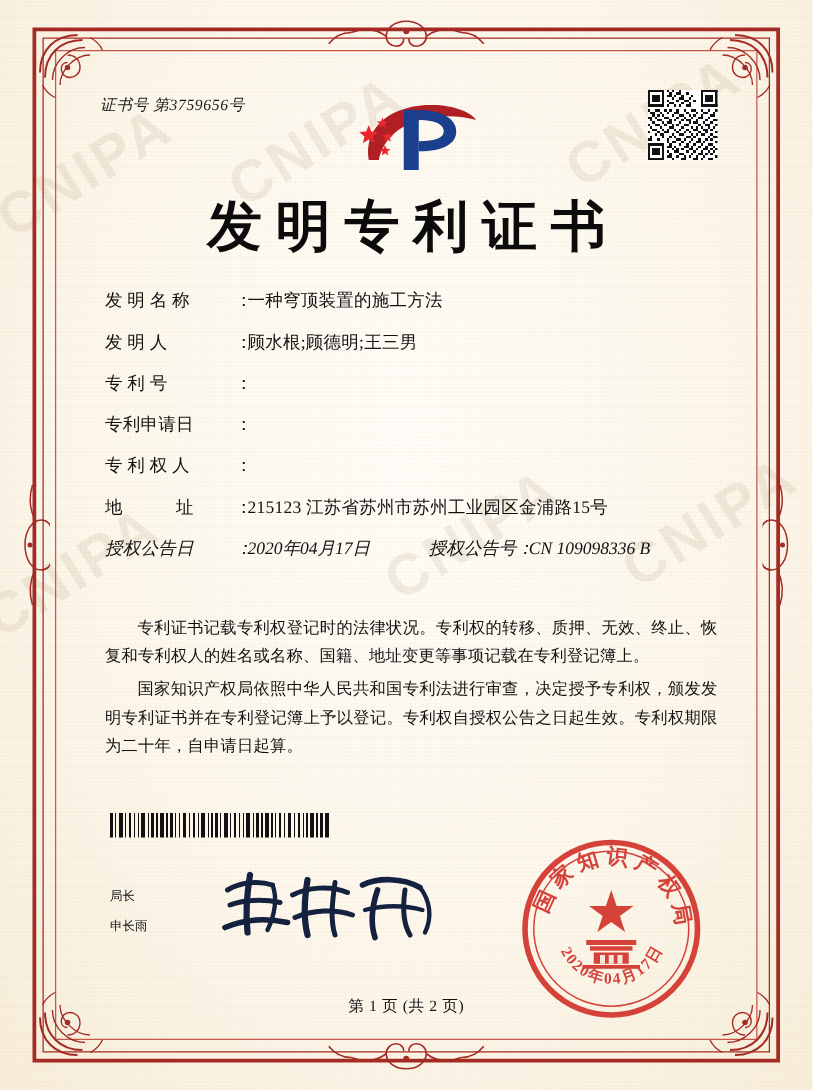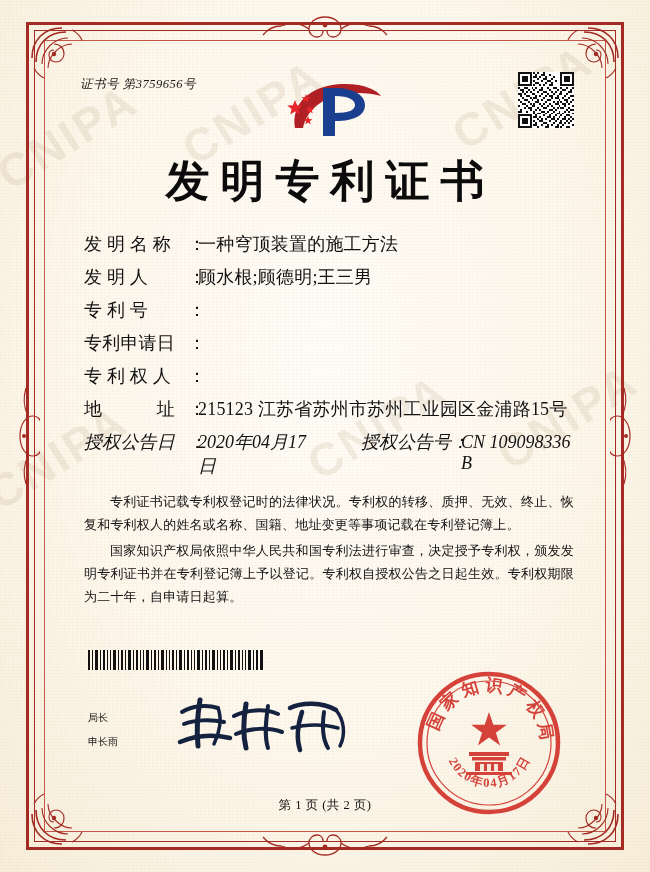--- a/index.html
+++ b/index.html
@@ -145,21 +145,21 @@
     text-indent: 11px;
     font-family: "Liberation Serif", "DejaVu Serif", serif;
   }
 
   
   .fields {
     position: absolute;
     left: 84px;
     top: 232px;
     right: 74px;
-    font-size: 18px;
+    font-size: 14px;
     color: #111;
   }
   .frow {
     display: flex;
     align-items: baseline;
     height: 33px;
   }
   .flabel {
     width: 104px;
     flex: 0 0 104px;

